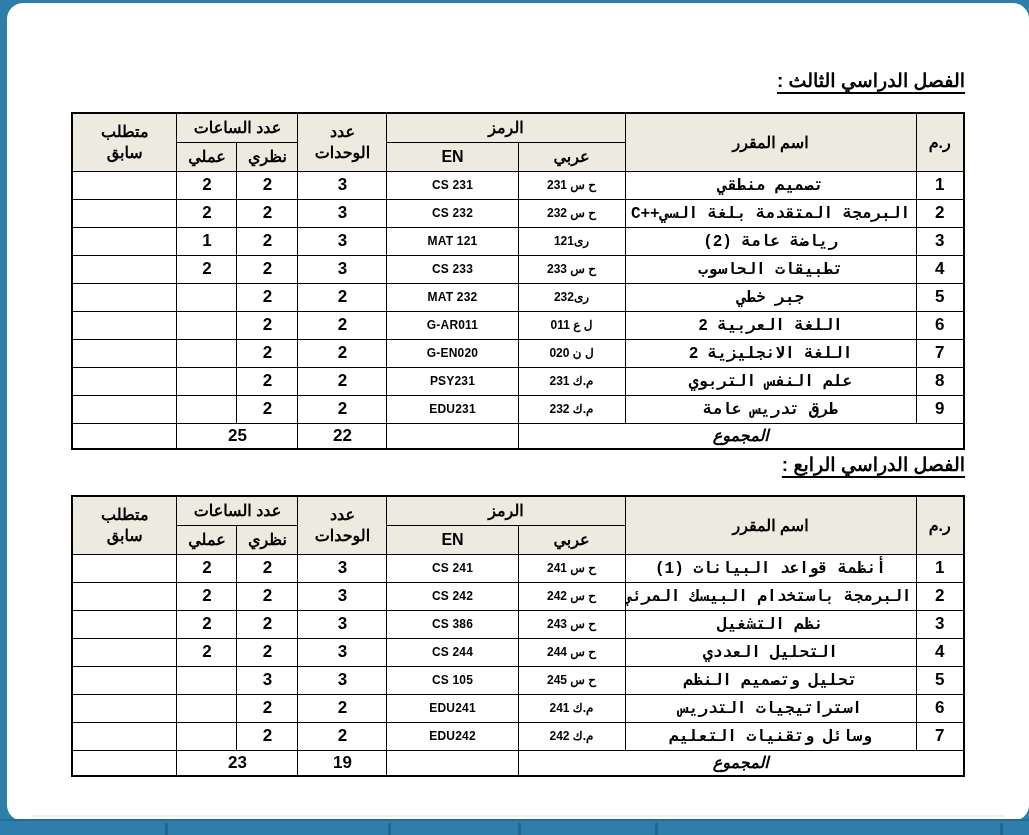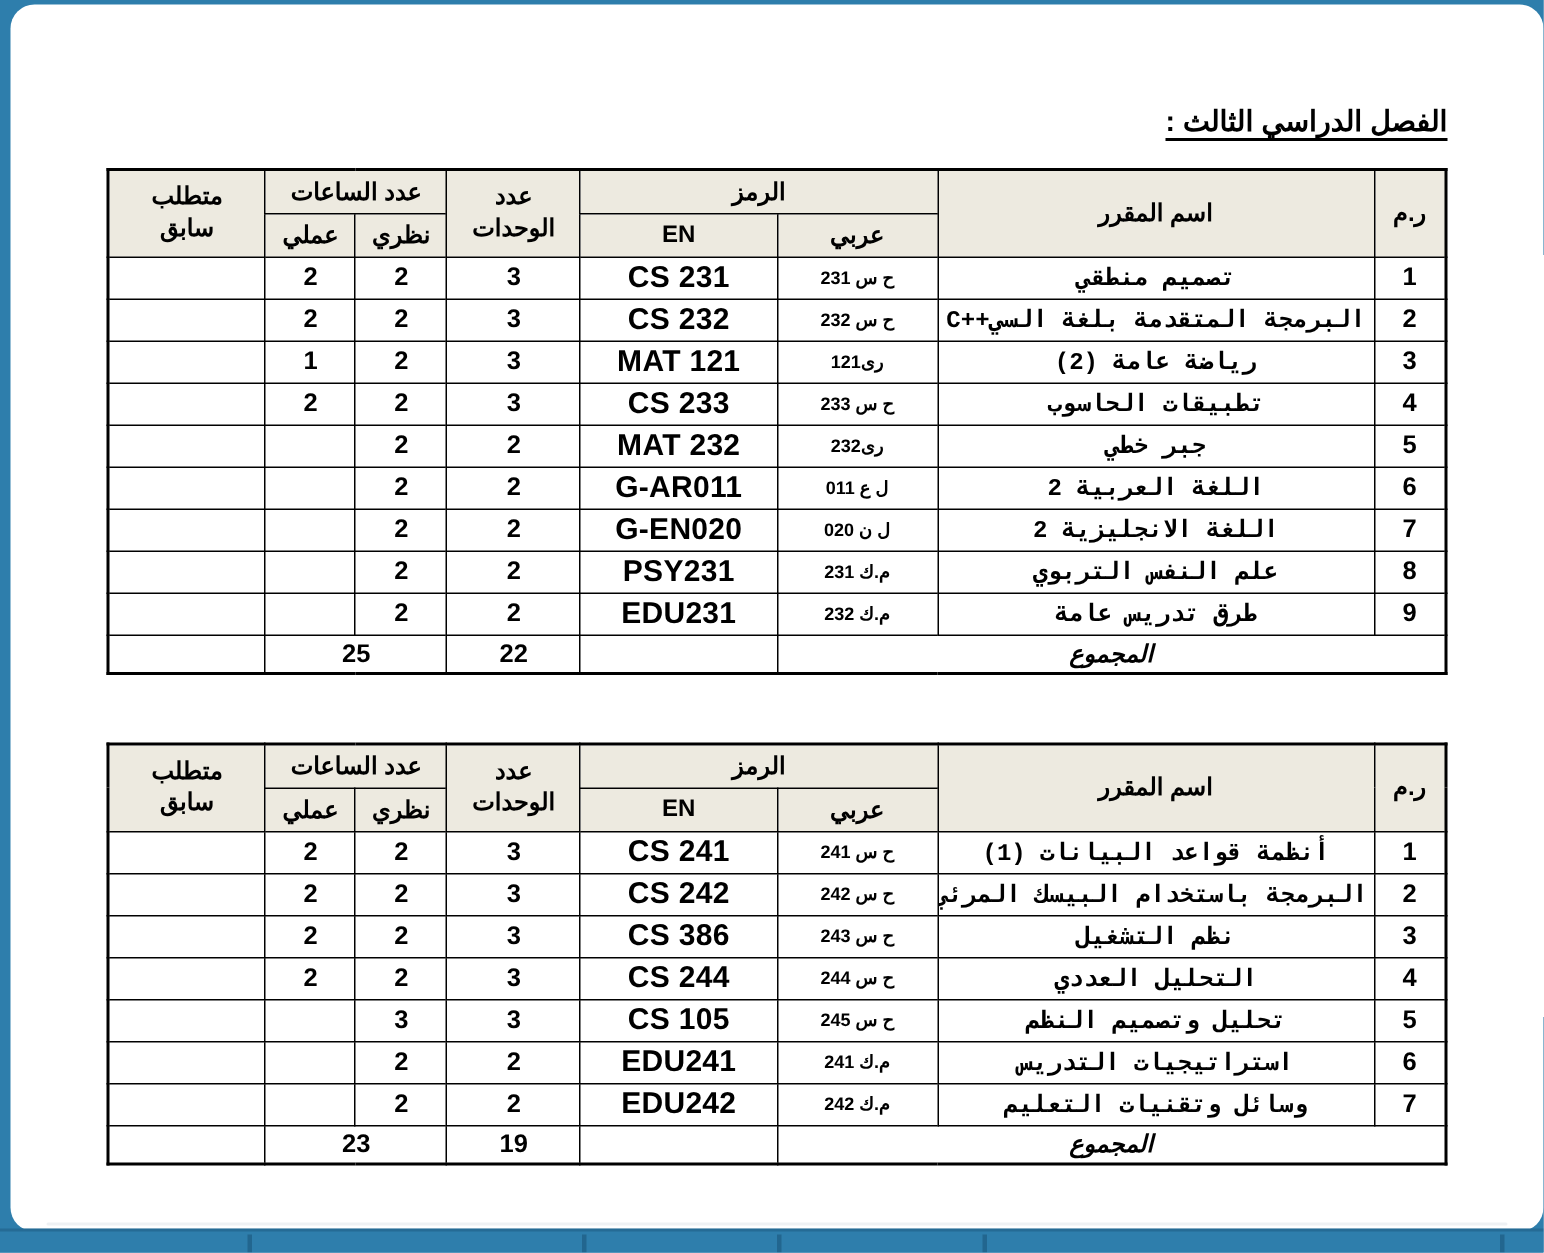--- a/index.html
+++ b/index.html
@@ -30,21 +30,21 @@
     text-align:center; vertical-align:middle; overflow:hidden; white-space:nowrap;
   }
   table.courses thead th{background:#EDEAE0; font-size:16px; font-weight:bold;}
   table.courses thead tr{height:29px;}
   table.courses tbody tr.course-row{height:28px;}
   table.courses tbody tr.total-row{height:26px;}
 
   td.c-course{text-align:right; padding-right:7px; font-size:16px;font-family:Liberation Mono, monospace;}
   td.c-num, td.c-units, td.c-theory, td.c-prac{font-size:17px;}
   td.c-ar{font-size:12px;}
-  td.c-en{font-size:20px; letter-spacing:0.2px;}
+  td.c-en{font-size:12px; letter-spacing:0.2px;}
   td.c-total-label{font-size:16px;font-style:italic;}
   td.c-total-num{font-size:17px;}
 
   .hdr-wrap{display:inline-block; white-space:normal; line-height:1.35;}
   .hdr-wrap.units{max-width:58px;}
   .hdr-wrap.prereq{max-width:50px;text-align:center;}
 
   .page-edge-line{position:absolute; left:24px; right:24px; bottom:4px; height:2px;
                   background:#eef1f4; border-radius:1px;}
 
@@ -182,20 +182,21 @@
             <tr class="total-row">
               <td colspan="3" class="c-total-label">المجموع</td>
               <td></td>
               <td class="c-total-num">22</td>
               <td colspan="2" class="c-total-num">25</td>
               <td></td>
             </tr>
           </tbody>
         </table>
 
+      <h2 id="title-1" class="sem-title">الفصل الدراسي الرابع :</h2>
 
       <table id="table-1" class="courses">
           <colgroup>
             <col style="width: 48px;">
             <col style="width: 291px;">
             <col style="width: 107px;">
             <col style="width: 131px;">
             <col style="width: 89px;">
             <col style="width: 61px;">
             <col style="width: 60px;">

